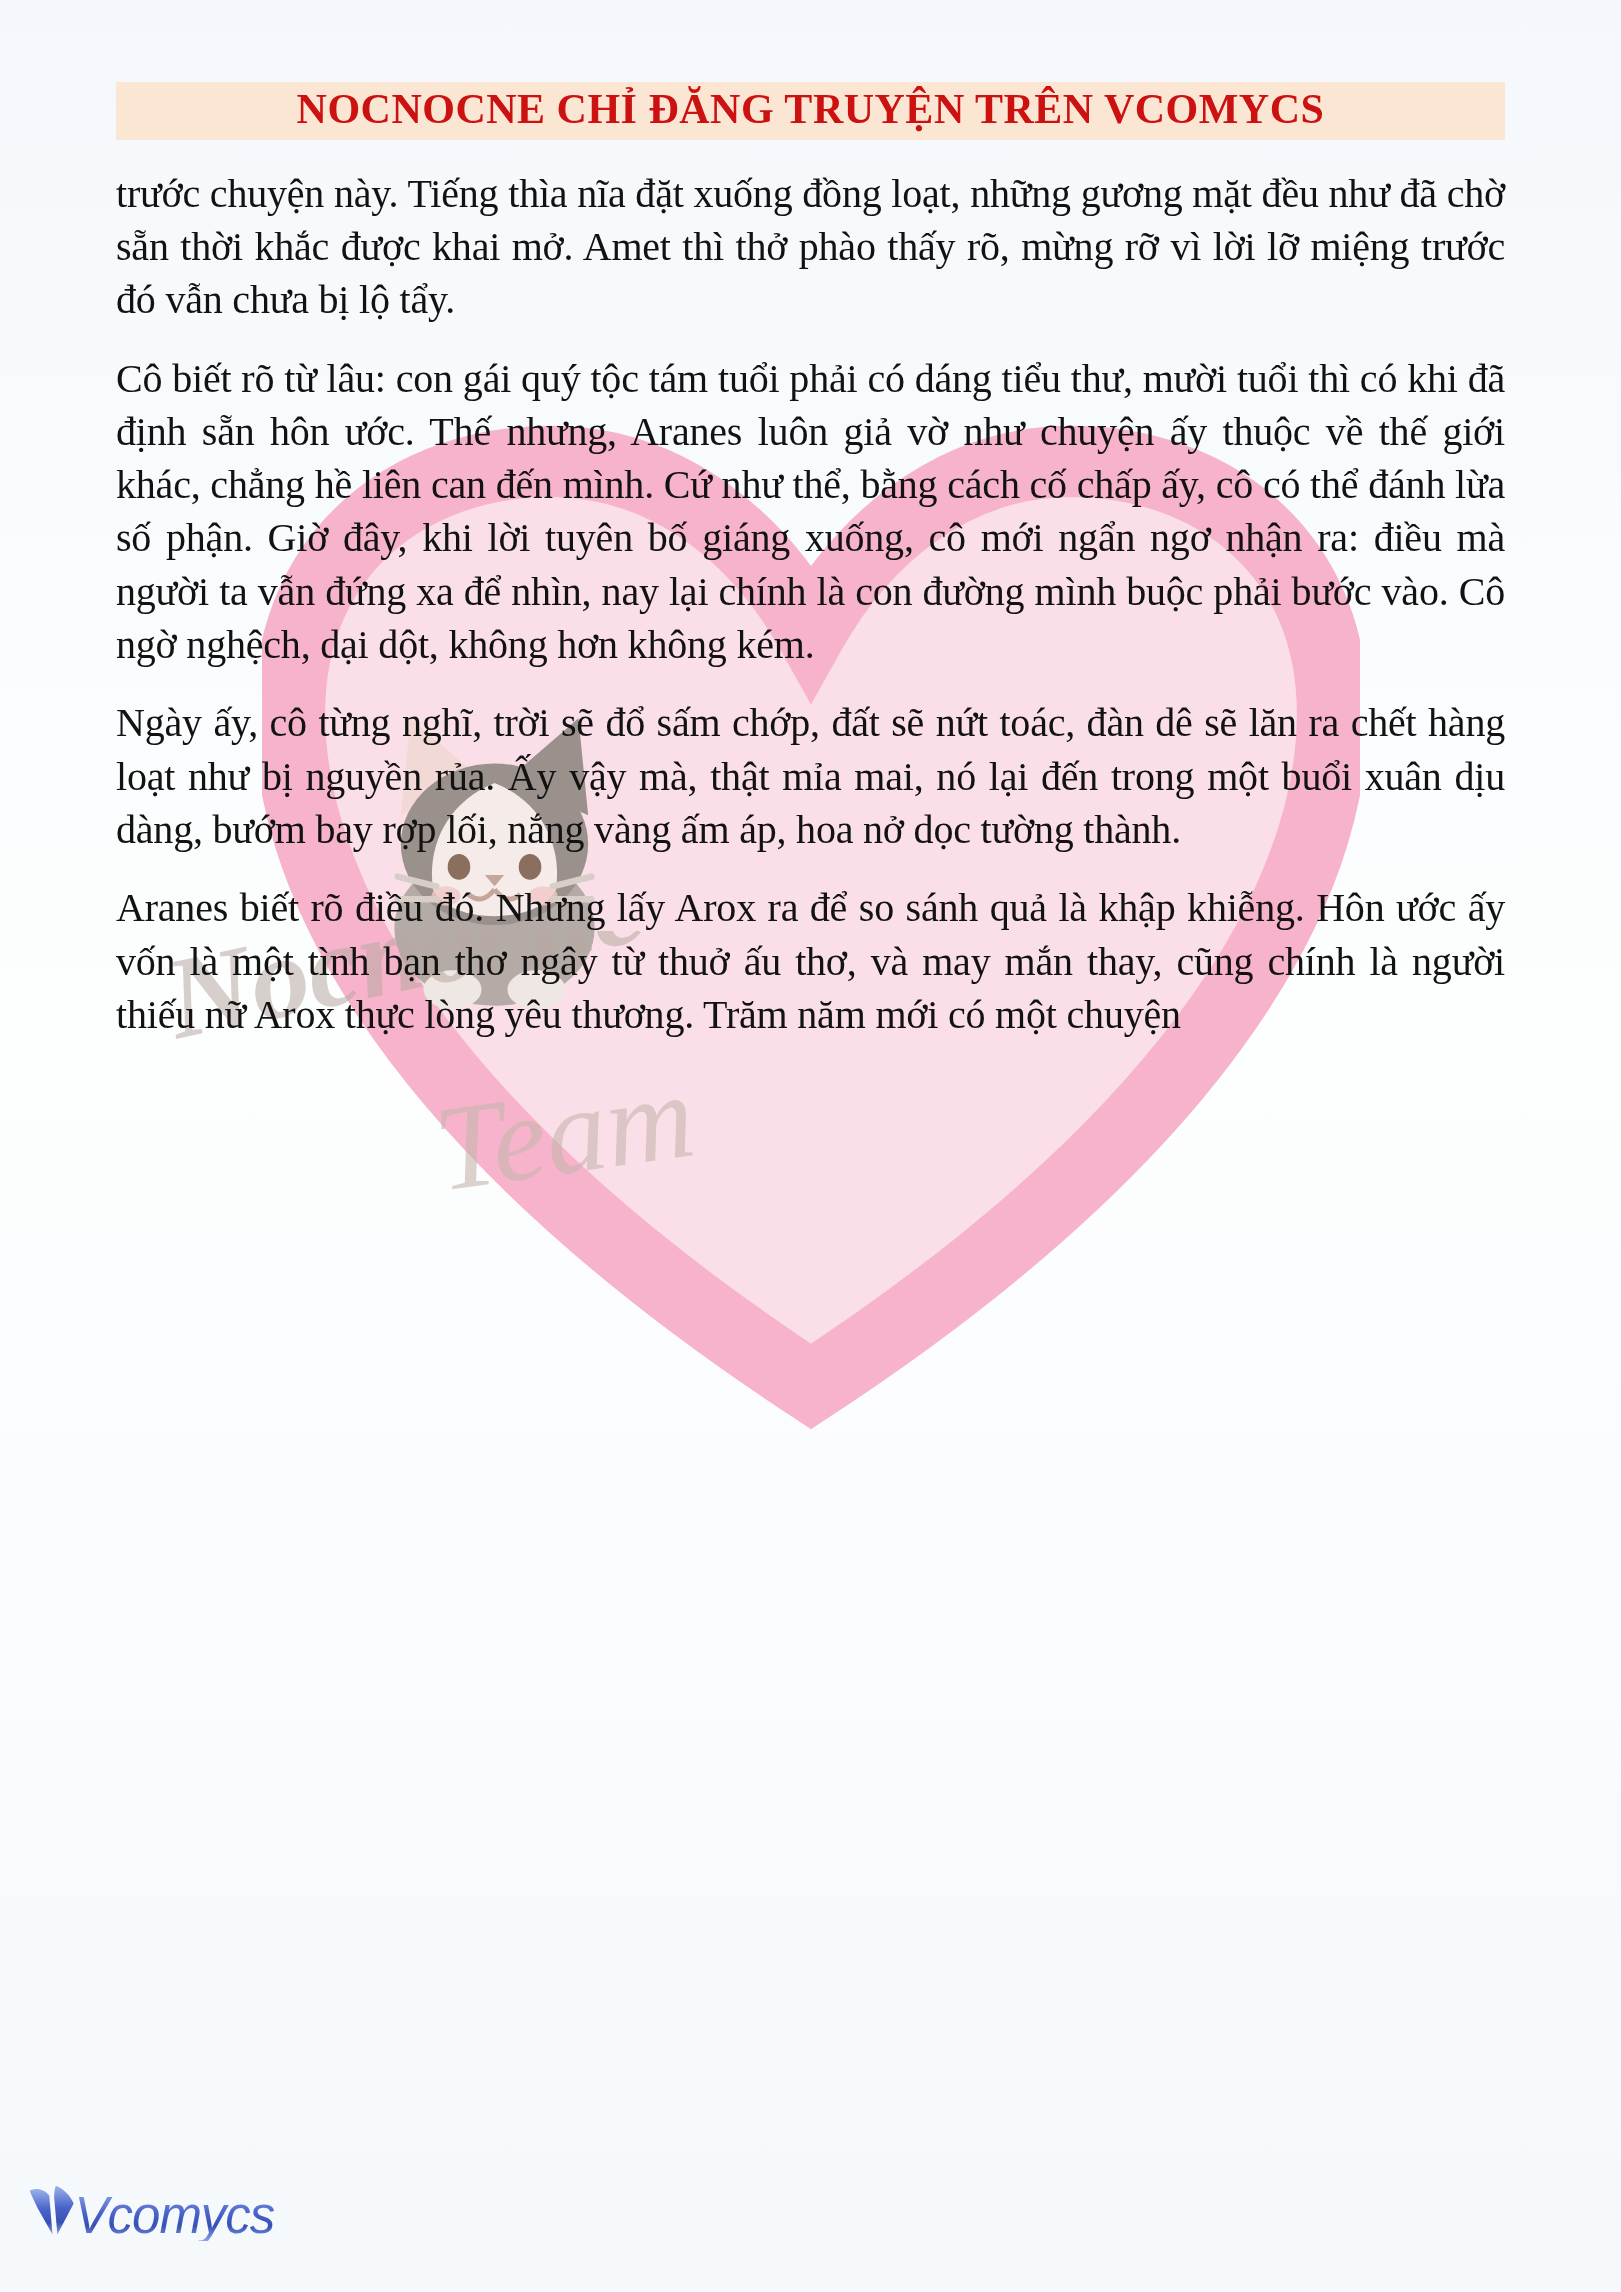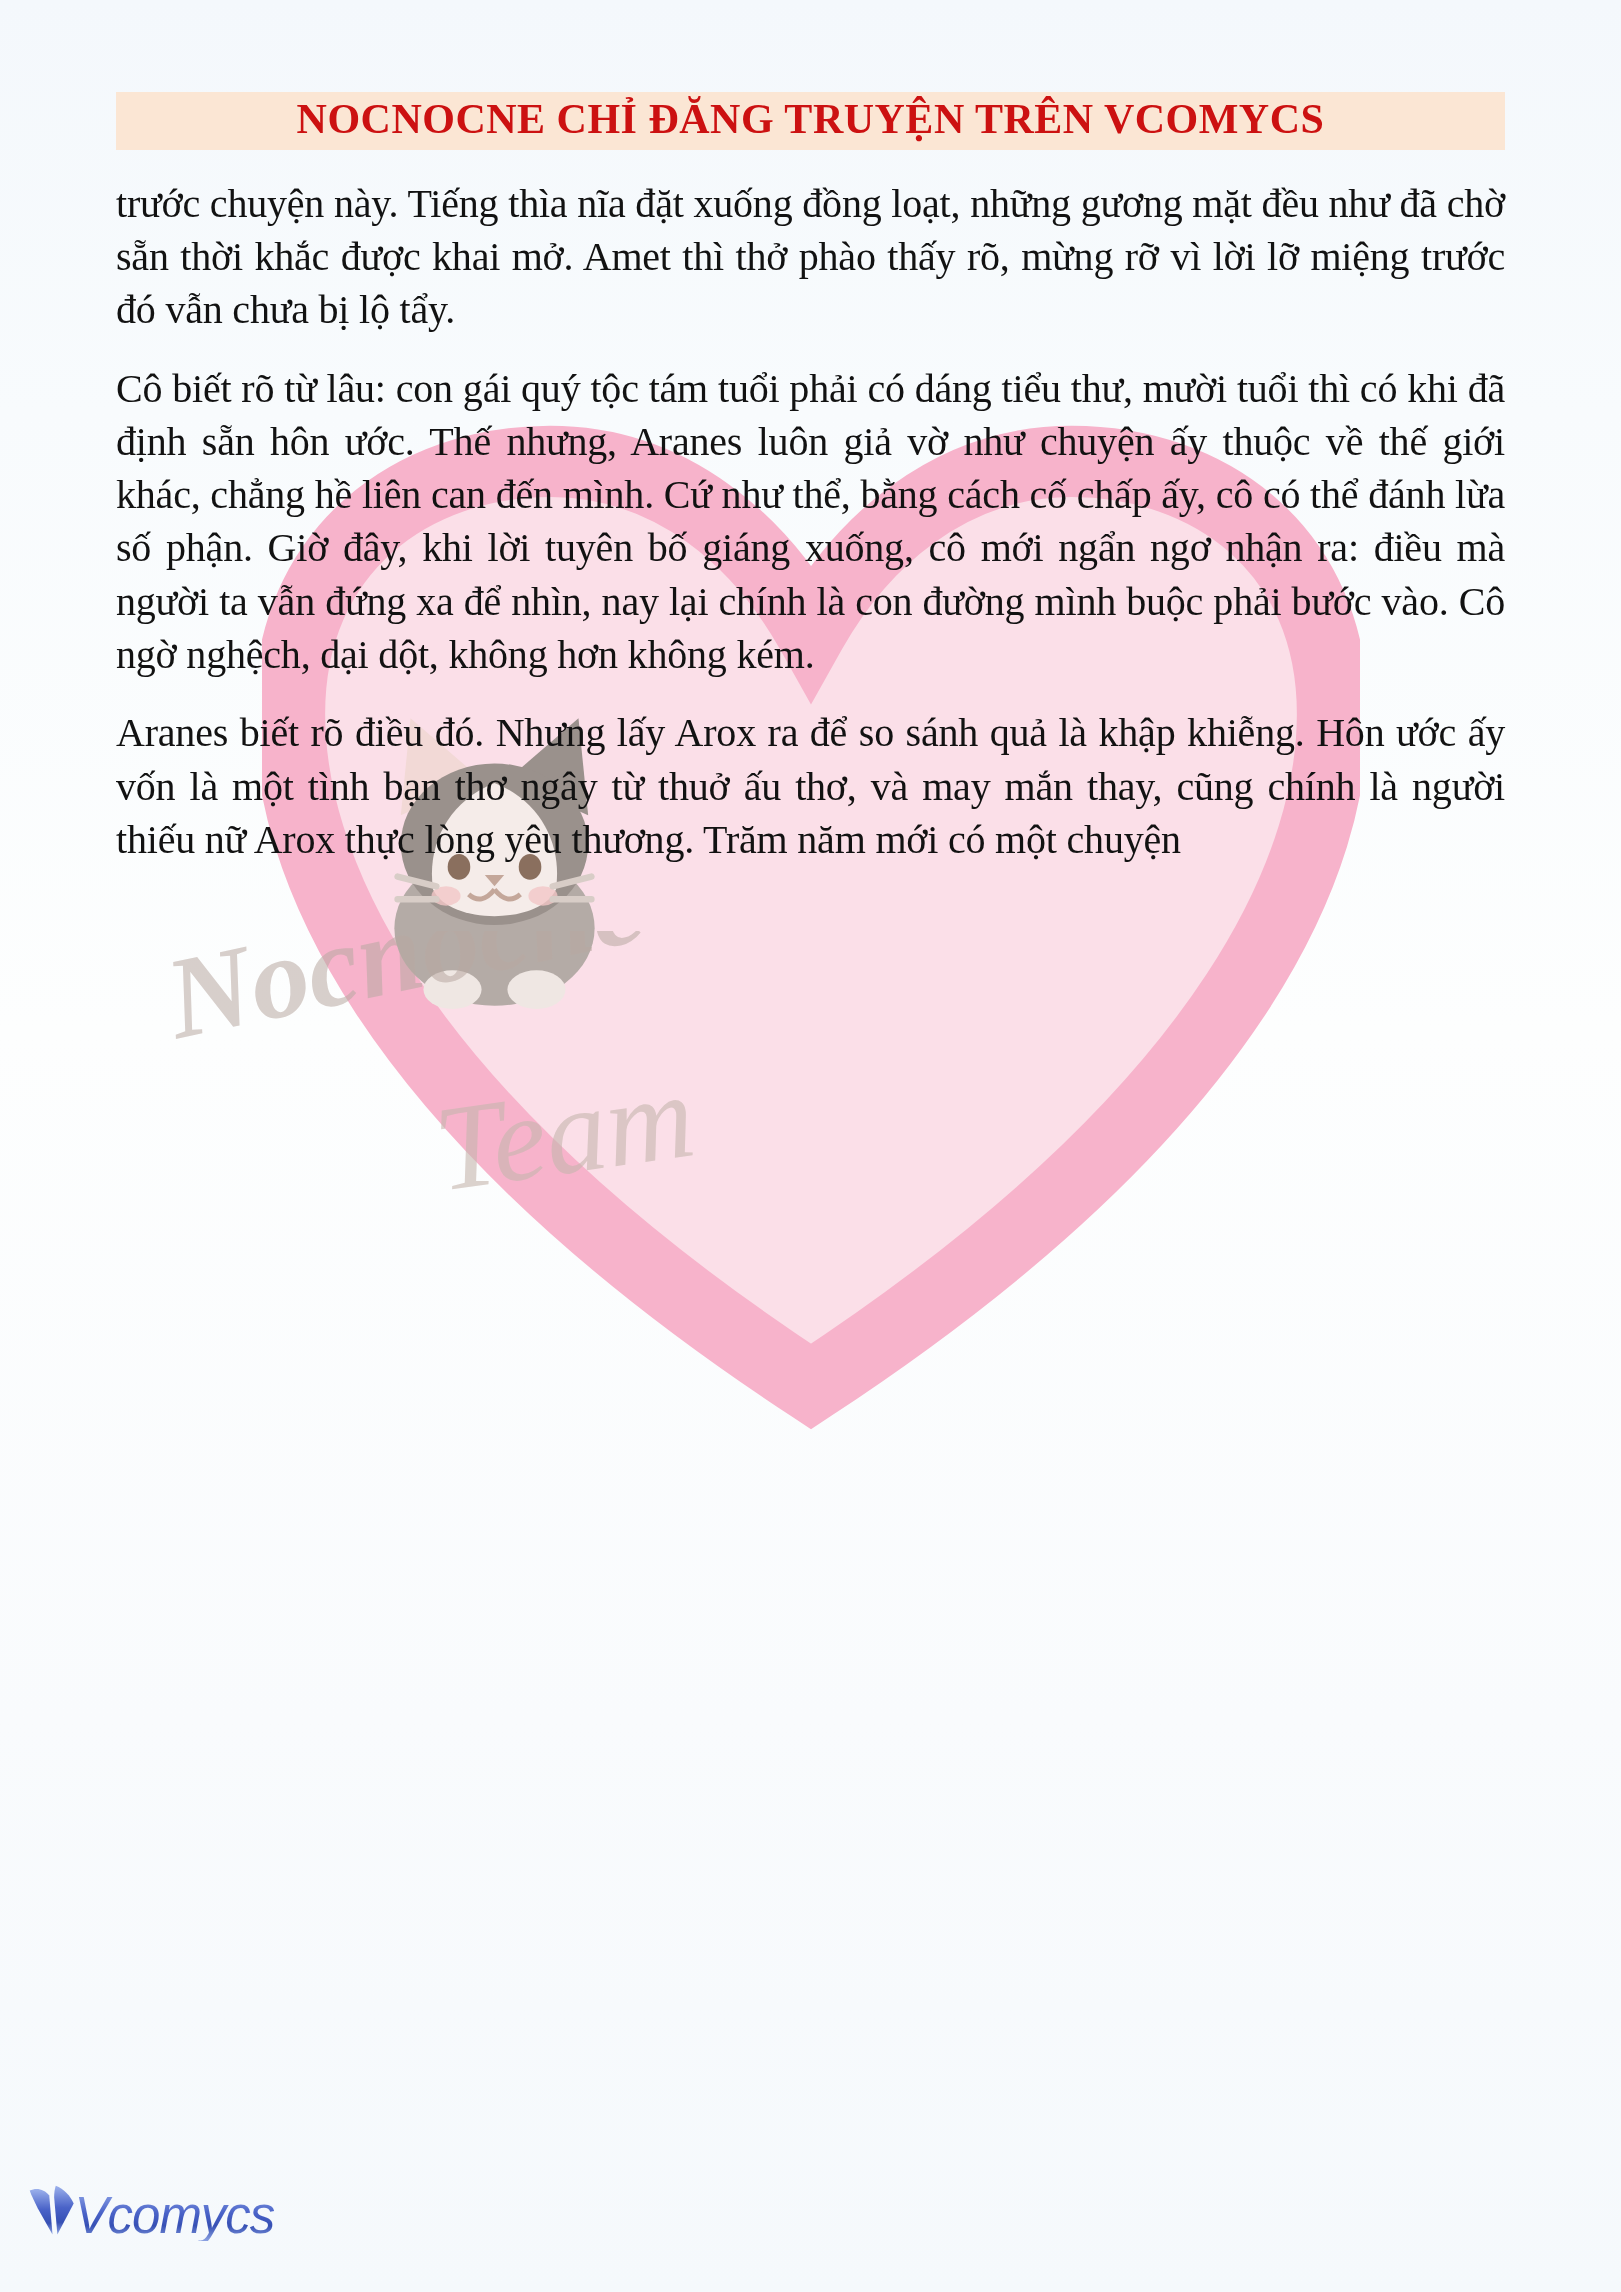--- a/index.html
+++ b/index.html
@@ -54,21 +54,21 @@
     left: 118px;
     top: 931px;
     width: 961px;
     height: 294px;
   }
 
   
   .content {
     position: relative;
     z-index: 3;
-    padding: 10px 116px;
+    padding: 0 116px;
   }
 
   .banner {
     margin-top: 82px;
     background: #fbe6d4;
     padding: 5.9px 9.8px 9.8px 9.8px;
     text-align: center;
   }
 
   .banner-text {
@@ -186,20 +186,21 @@
 
 <div class="content">
 
   <div class="banner">
     <div class="banner-text">NOCNOCNE CHỈ ĐĂNG TRUYỆN TRÊN VCOMYCS</div>
   </div>
 
   <div class="body-text">
     <p class="para">trước chuyện này. Tiếng thìa nĩa đặt xuống đồng loạt, những gương mặt đều như đã chờ sẵn thời khắc được khai mở. Amet thì thở phào thấy rõ, mừng rỡ vì lời lỡ miệng trước đó vẫn chưa bị lộ tẩy.</p>
     <p class="para">Cô biết rõ từ lâu: con gái quý tộc tám tuổi phải có dáng tiểu thư, mười tuổi thì có khi đã định sẵn hôn ước. Thế nhưng, Aranes luôn giả vờ như chuyện ấy thuộc về thế giới khác, chẳng hề liên can đến mình. Cứ như thể, bằng cách cố chấp ấy, cô có thể đánh lừa số phận. Giờ đây, khi lời tuyên bố giáng xuống, cô mới ngẩn ngơ nhận ra: điều mà người ta vẫn đứng xa để nhìn, nay lại chính là con đường mình buộc phải bước vào. Cô ngờ nghệch, dại dột, không hơn không kém.</p>
+    <p class="para">Ngày ấy, cô từng nghĩ, trời sẽ đổ sấm chớp, đất sẽ nứt toác, đàn dê sẽ lăn ra chết hàng loạt như bị nguyền rủa. Ấy vậy mà, thật mỉa mai, nó lại đến trong một buổi xuân dịu dàng, bướm bay rợp lối, nắng vàng ấm áp, hoa nở dọc tường thành.</p>
     <p class="para">Aranes biết rõ điều đó. Nhưng lấy Arox ra để so sánh quả là khập khiễng. Hôn ước ấy vốn là một tình bạn thơ ngây từ thuở ấu thơ, và may mắn thay, cũng chính là người thiếu nữ Arox thực lòng yêu thương. Trăm năm mới có một chuyện</p>
   </div>
 </div>
 
 <div class="footer-logo">
   <div class="logo-wrap">
     <svg class="logo-mark" viewBox="0 0 60 70">
       <defs>
         <linearGradient id="lg" x1="0" y1="0" x2="0" y2="1">
           <stop offset="0%" stop-color="#9db2ec"></stop>

